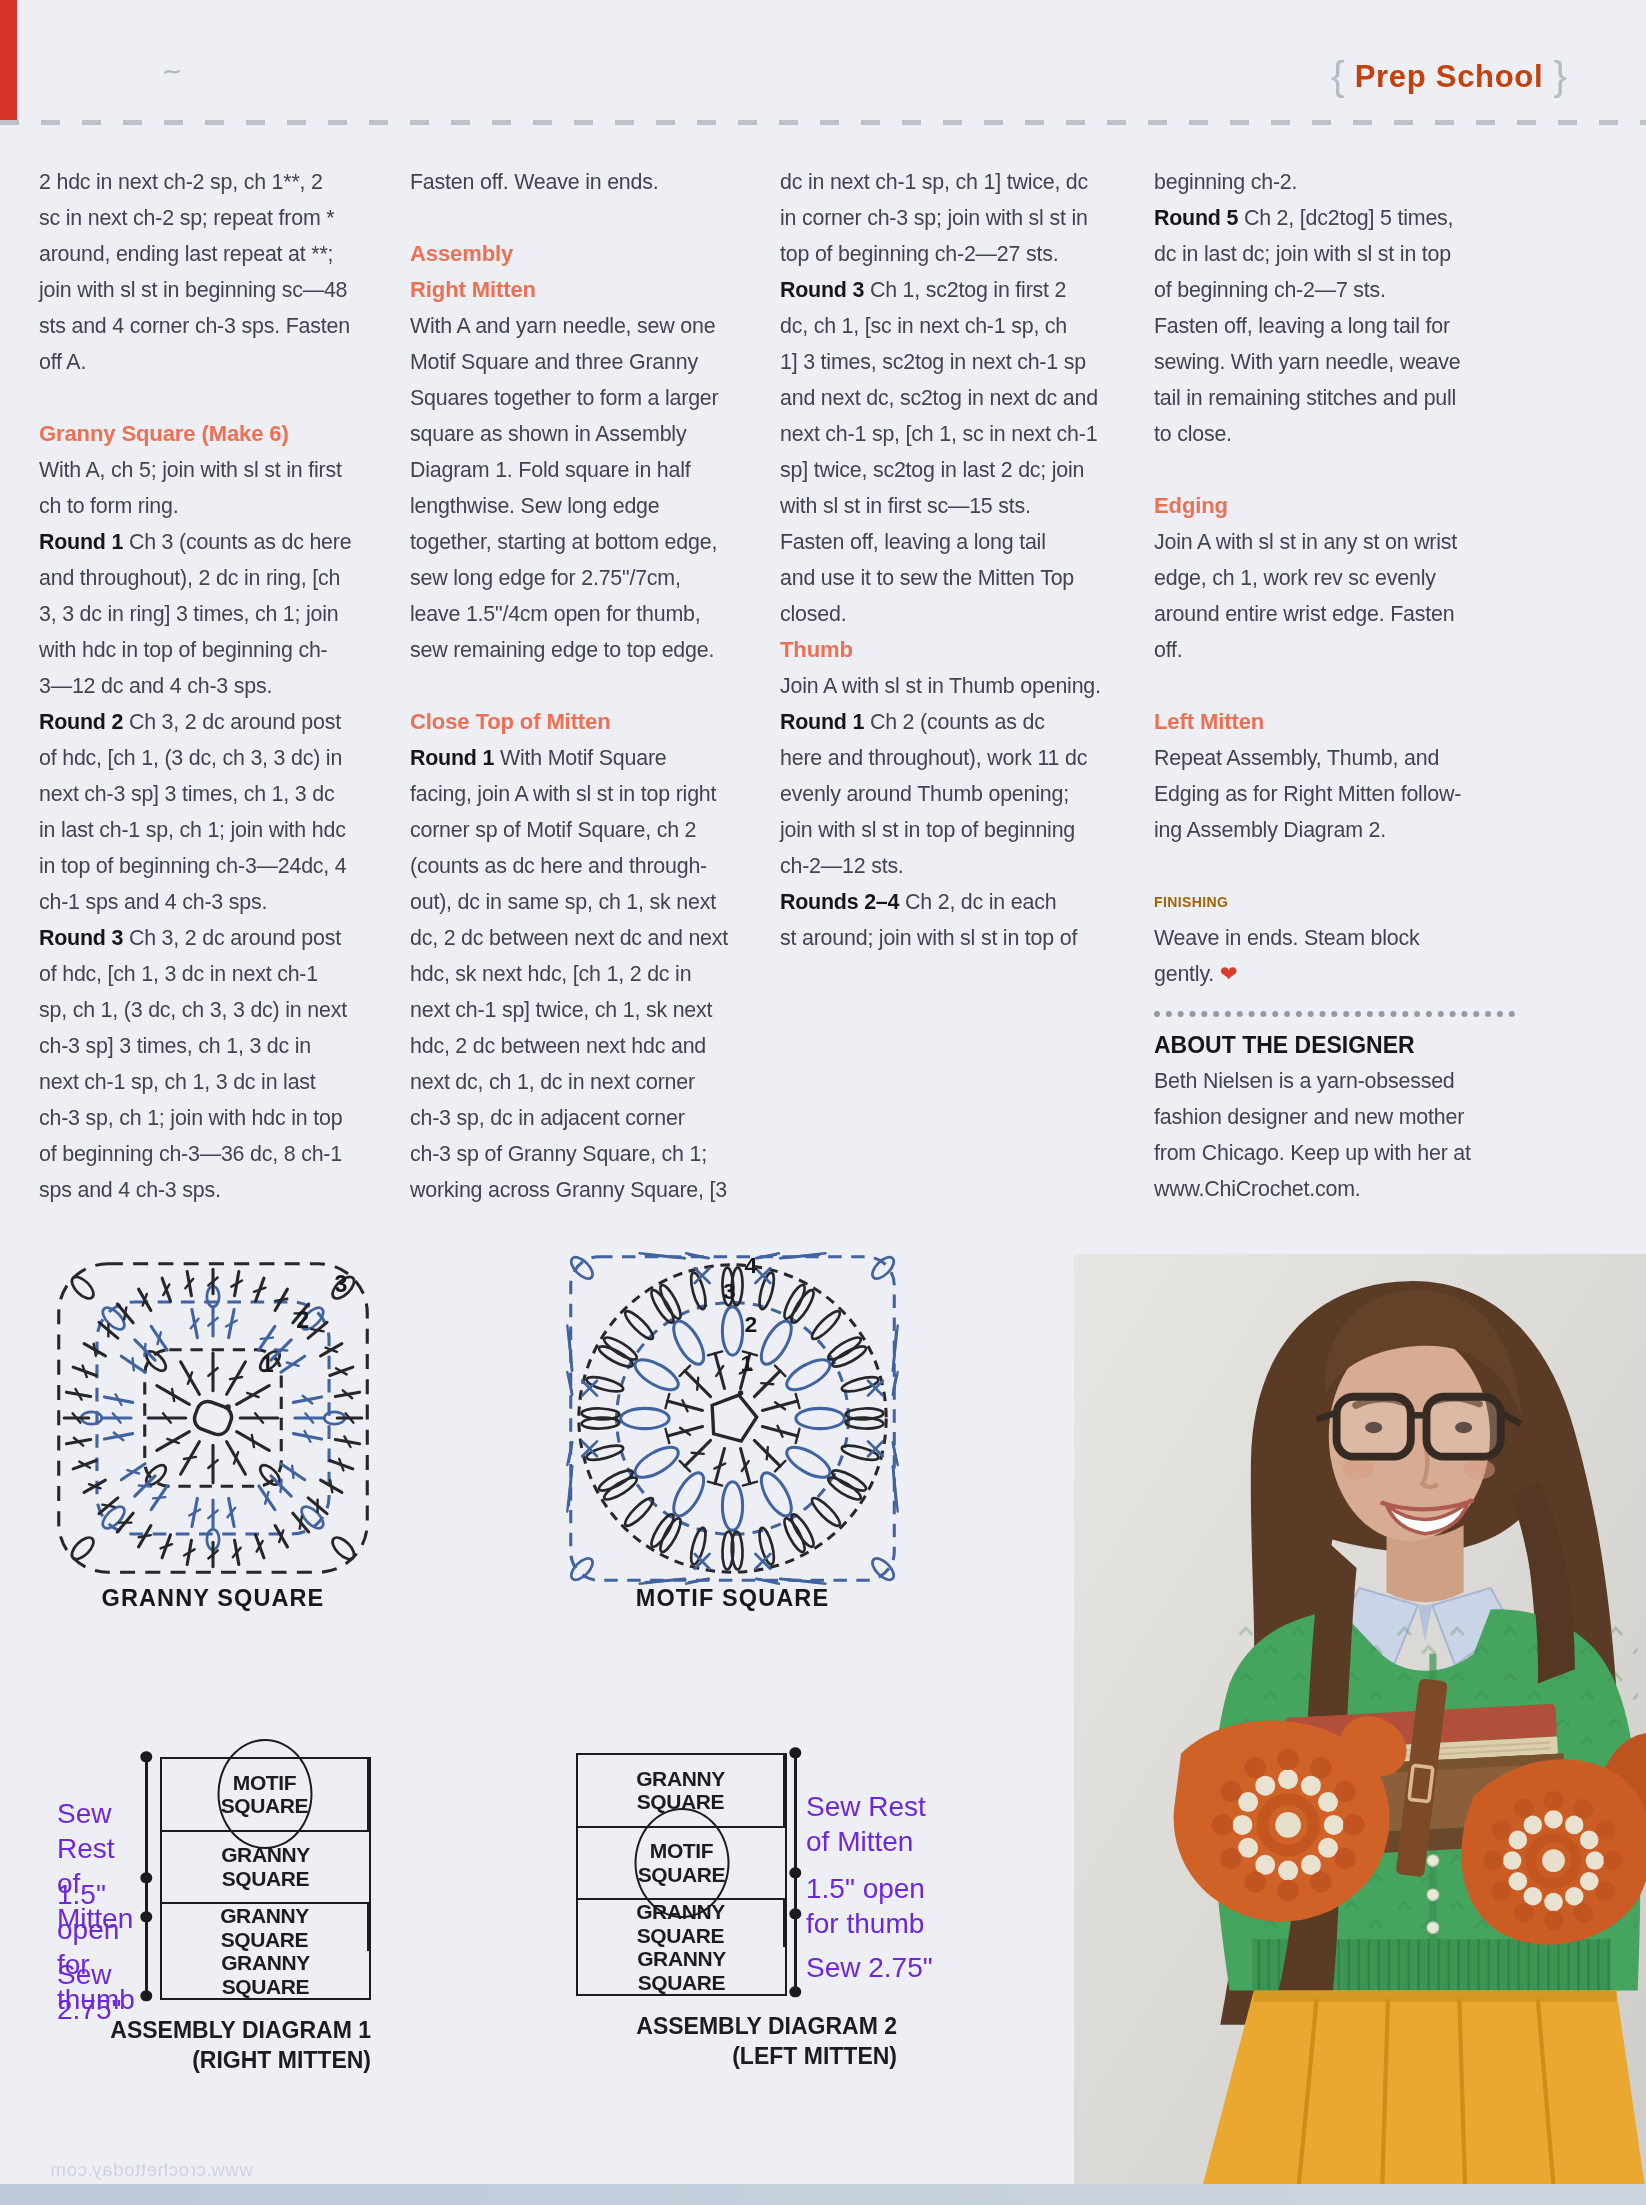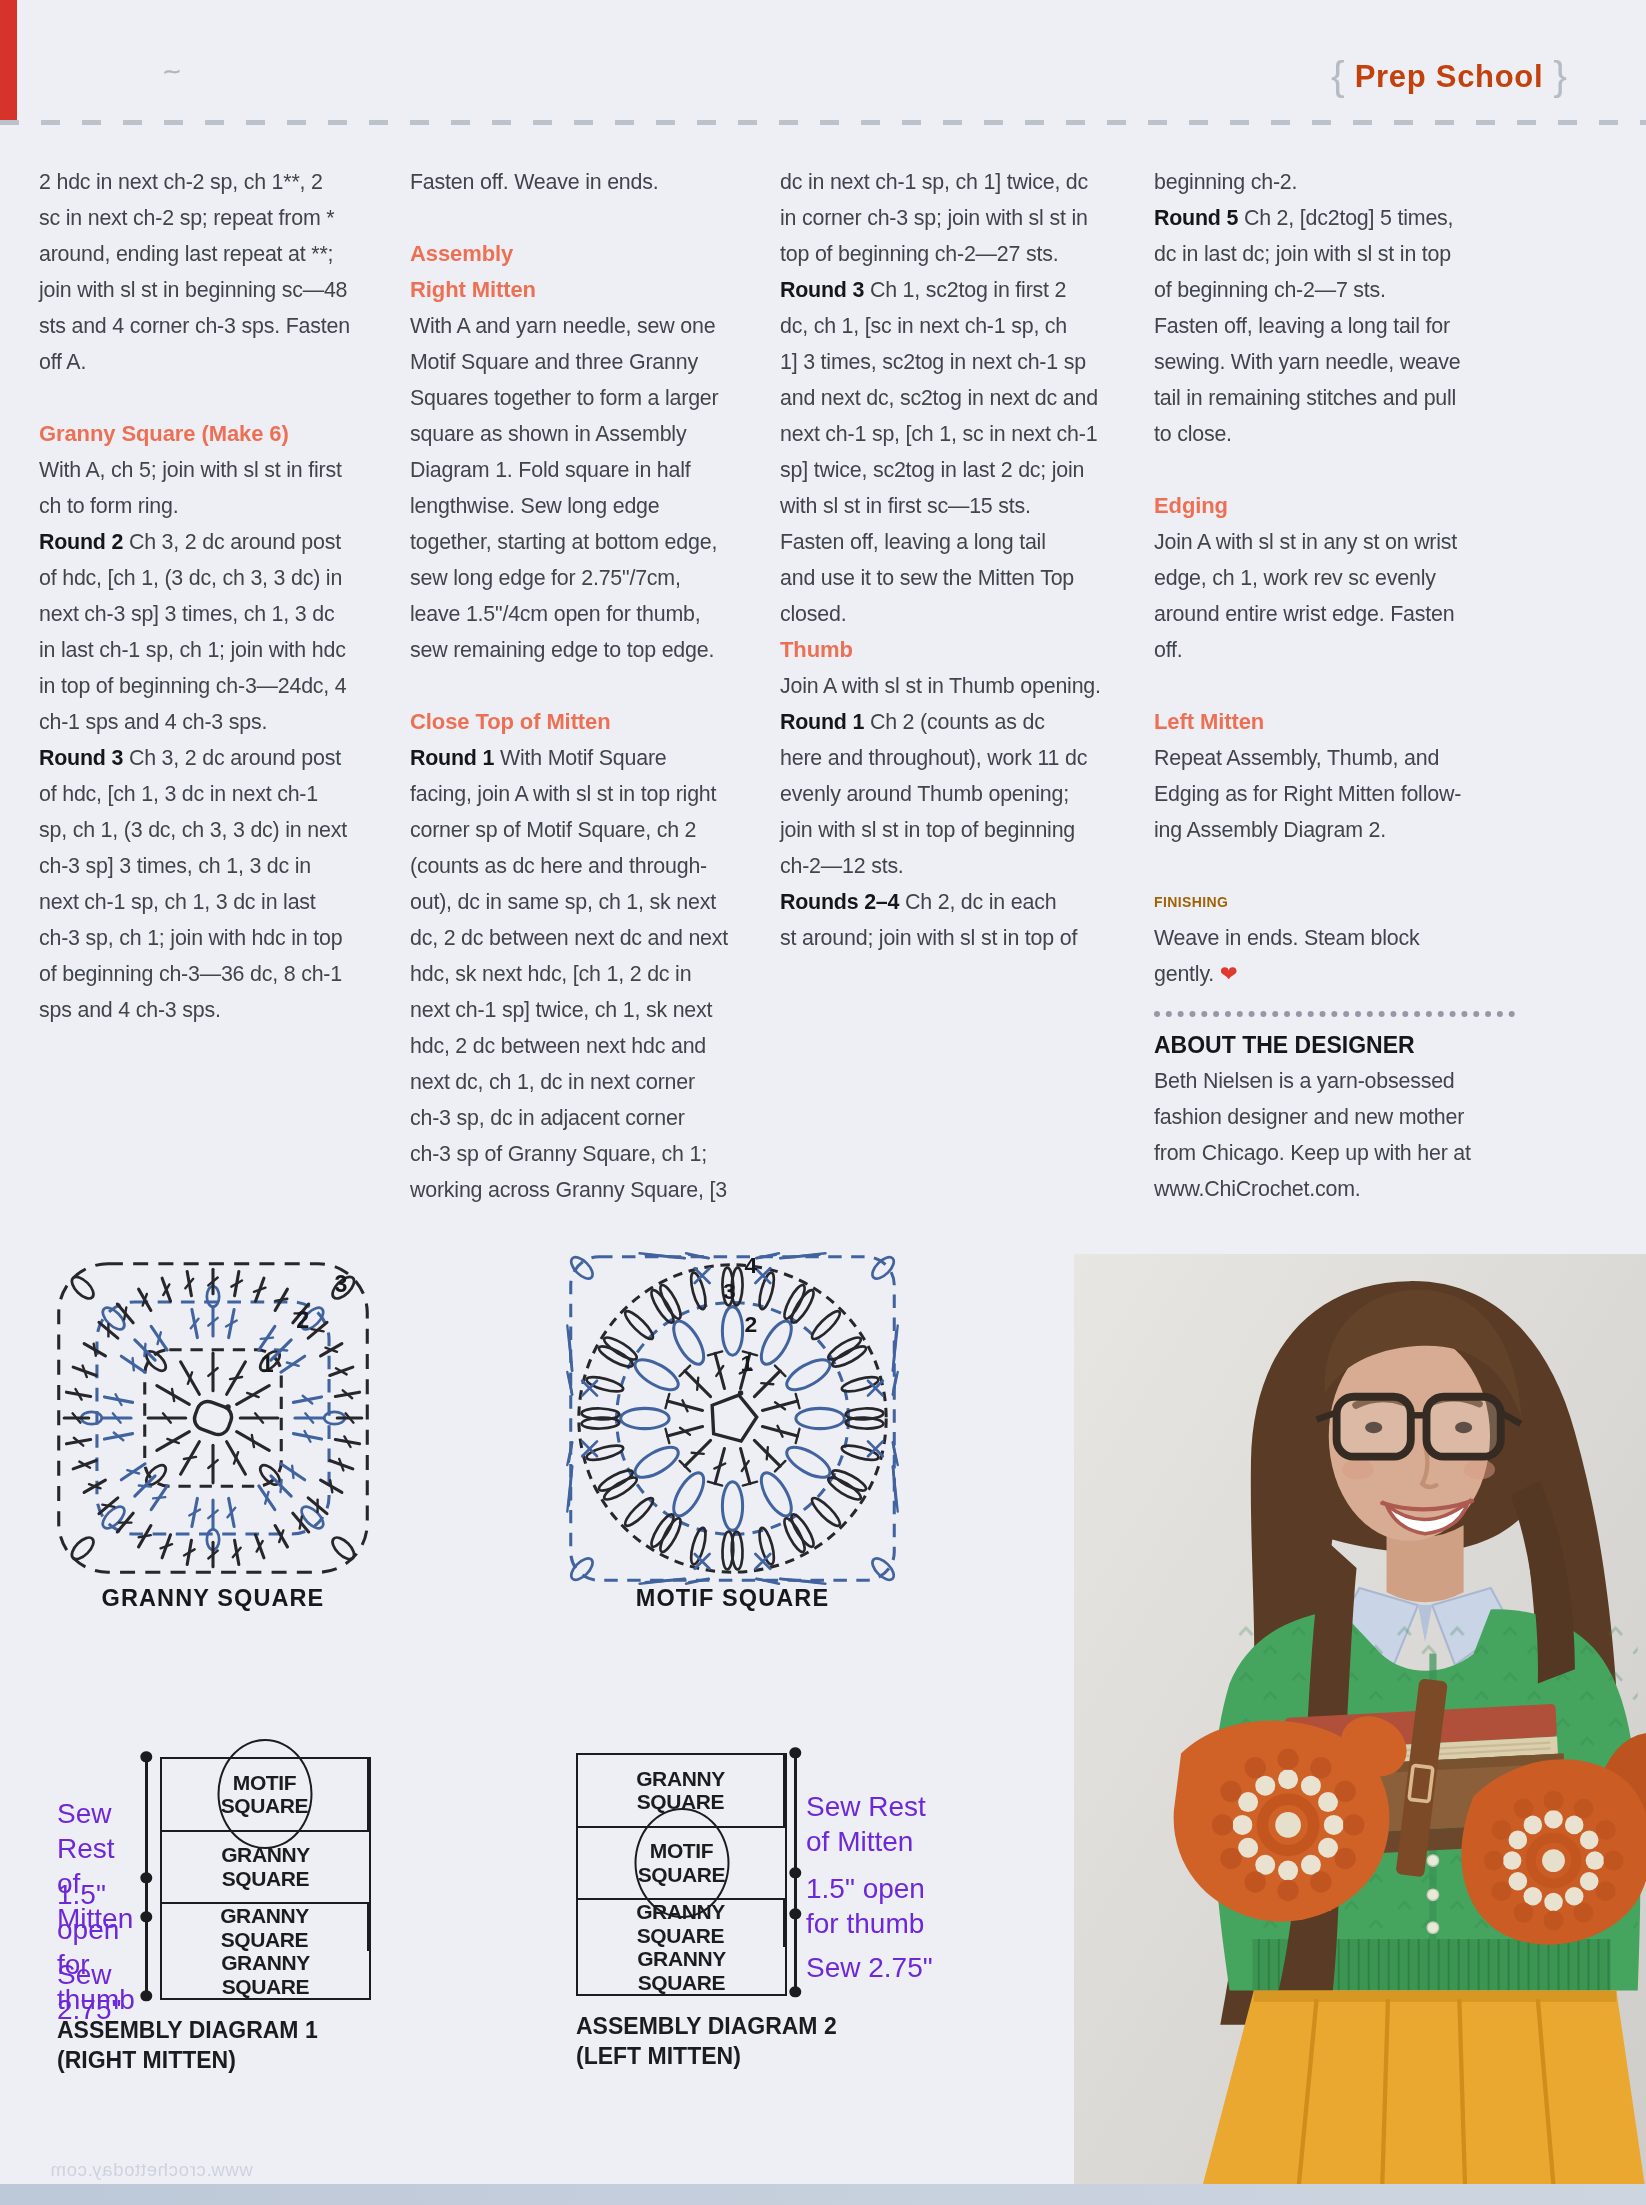--- a/index.html
+++ b/index.html
@@ -39,21 +39,21 @@
             letter-spacing:-0.4px;white-space:pre-line;}
   .asm-cell:nth-child(1){border-right:2.1px solid #1b1c20;border-bottom:2.1px solid #1b1c20;}
   .asm-cell:nth-child(2){border-bottom:2.1px solid #1b1c20;}
   .asm-cell:nth-child(3){border-right:2.1px solid #1b1c20;}
   .asm-cell span{position:relative;z-index:2;}
   .asm-circle{position:absolute;left:50%;top:50%;transform:translate(-50%,-50%);
               width:91px;height:106px;border:2.9px solid #1b1c20;border-radius:50%;z-index:1;}
   .asm-line{position:absolute;width:2.9px;background:#1b1c20;height:239px;}
   .asm-dot{position:absolute;left:50%;transform:translate(-50%,-50%);width:11.4px;height:11.4px;border-radius:50%;background:#1b1c20;}
   .asm-label{position:absolute;font-size:28px;line-height:35px;color:#6d28d9;white-space:pre-line;}
-  .asm-caption{position:absolute;text-align:left;font-weight:bold;font-size:23px;line-height:30px;color:#1b1c20;white-space:pre-line;}
+  .asm-caption{position:absolute;text-align:right;font-weight:bold;font-size:23px;line-height:30px;color:#1b1c20;white-space:pre-line;}
 
   
   .photo{position:absolute;left:1074px;top:1254px;width:573px;height:932px;}
 
   
   .bottomstrip{position:absolute;left:0;bottom:0;width:1647px;height:21.4px;
                background:linear-gradient(90deg,#bdc8d8,#c7d0dd 55%,#cdd5e0);}
   .watermark{position:absolute;left:50px;bottom:24px;transform:scaleX(-1);font-size:18.5px;
              color:#7d8aa2;opacity:.28;letter-spacing:0.7px;}
 </style>
@@ -76,20 +76,25 @@
       <div class="para">2 hdc in next ch-2 sp, ch 1**, 2
 sc in next ch-2 sp; repeat from *
 around, ending last repeat at **;
 join with sl st in beginning sc—48
 sts and 4 corner ch-3 sps. Fasten
 off A.</div>
       <div class="gap"></div>
       <div class="subhead">Granny Square (Make 6)</div>
       <div class="para">With A, ch 5; join with sl st in first
 ch to form ring.</div>
+      <div class="para"><span class="lead">Round 1 </span>Ch 3 (counts as dc here
+and throughout), 2 dc in ring, [ch
+3, 3 dc in ring] 3 times, ch 1; join
+with hdc in top of beginning ch-
+3—12 dc and 4 ch-3 sps.</div>
       <div class="para"><span class="lead">Round 2 </span>Ch 3, 2 dc around post
 of hdc, [ch 1, (3 dc, ch 3, 3 dc) in
 next ch-3 sp] 3 times, ch 1, 3 dc
 in last ch-1 sp, ch 1; join with hdc
 in top of beginning ch-3—24dc, 4
 ch-1 sps and 4 ch-3 sps.</div>
       <div class="para"><span class="lead">Round 3 </span>Ch 3, 2 dc around post
 of hdc, [ch 1, 3 dc in next ch-1
 sp, ch 1, (3 dc, ch 3, 3 dc) in next
 ch-3 sp] 3 times, ch 1, 3 dc in

